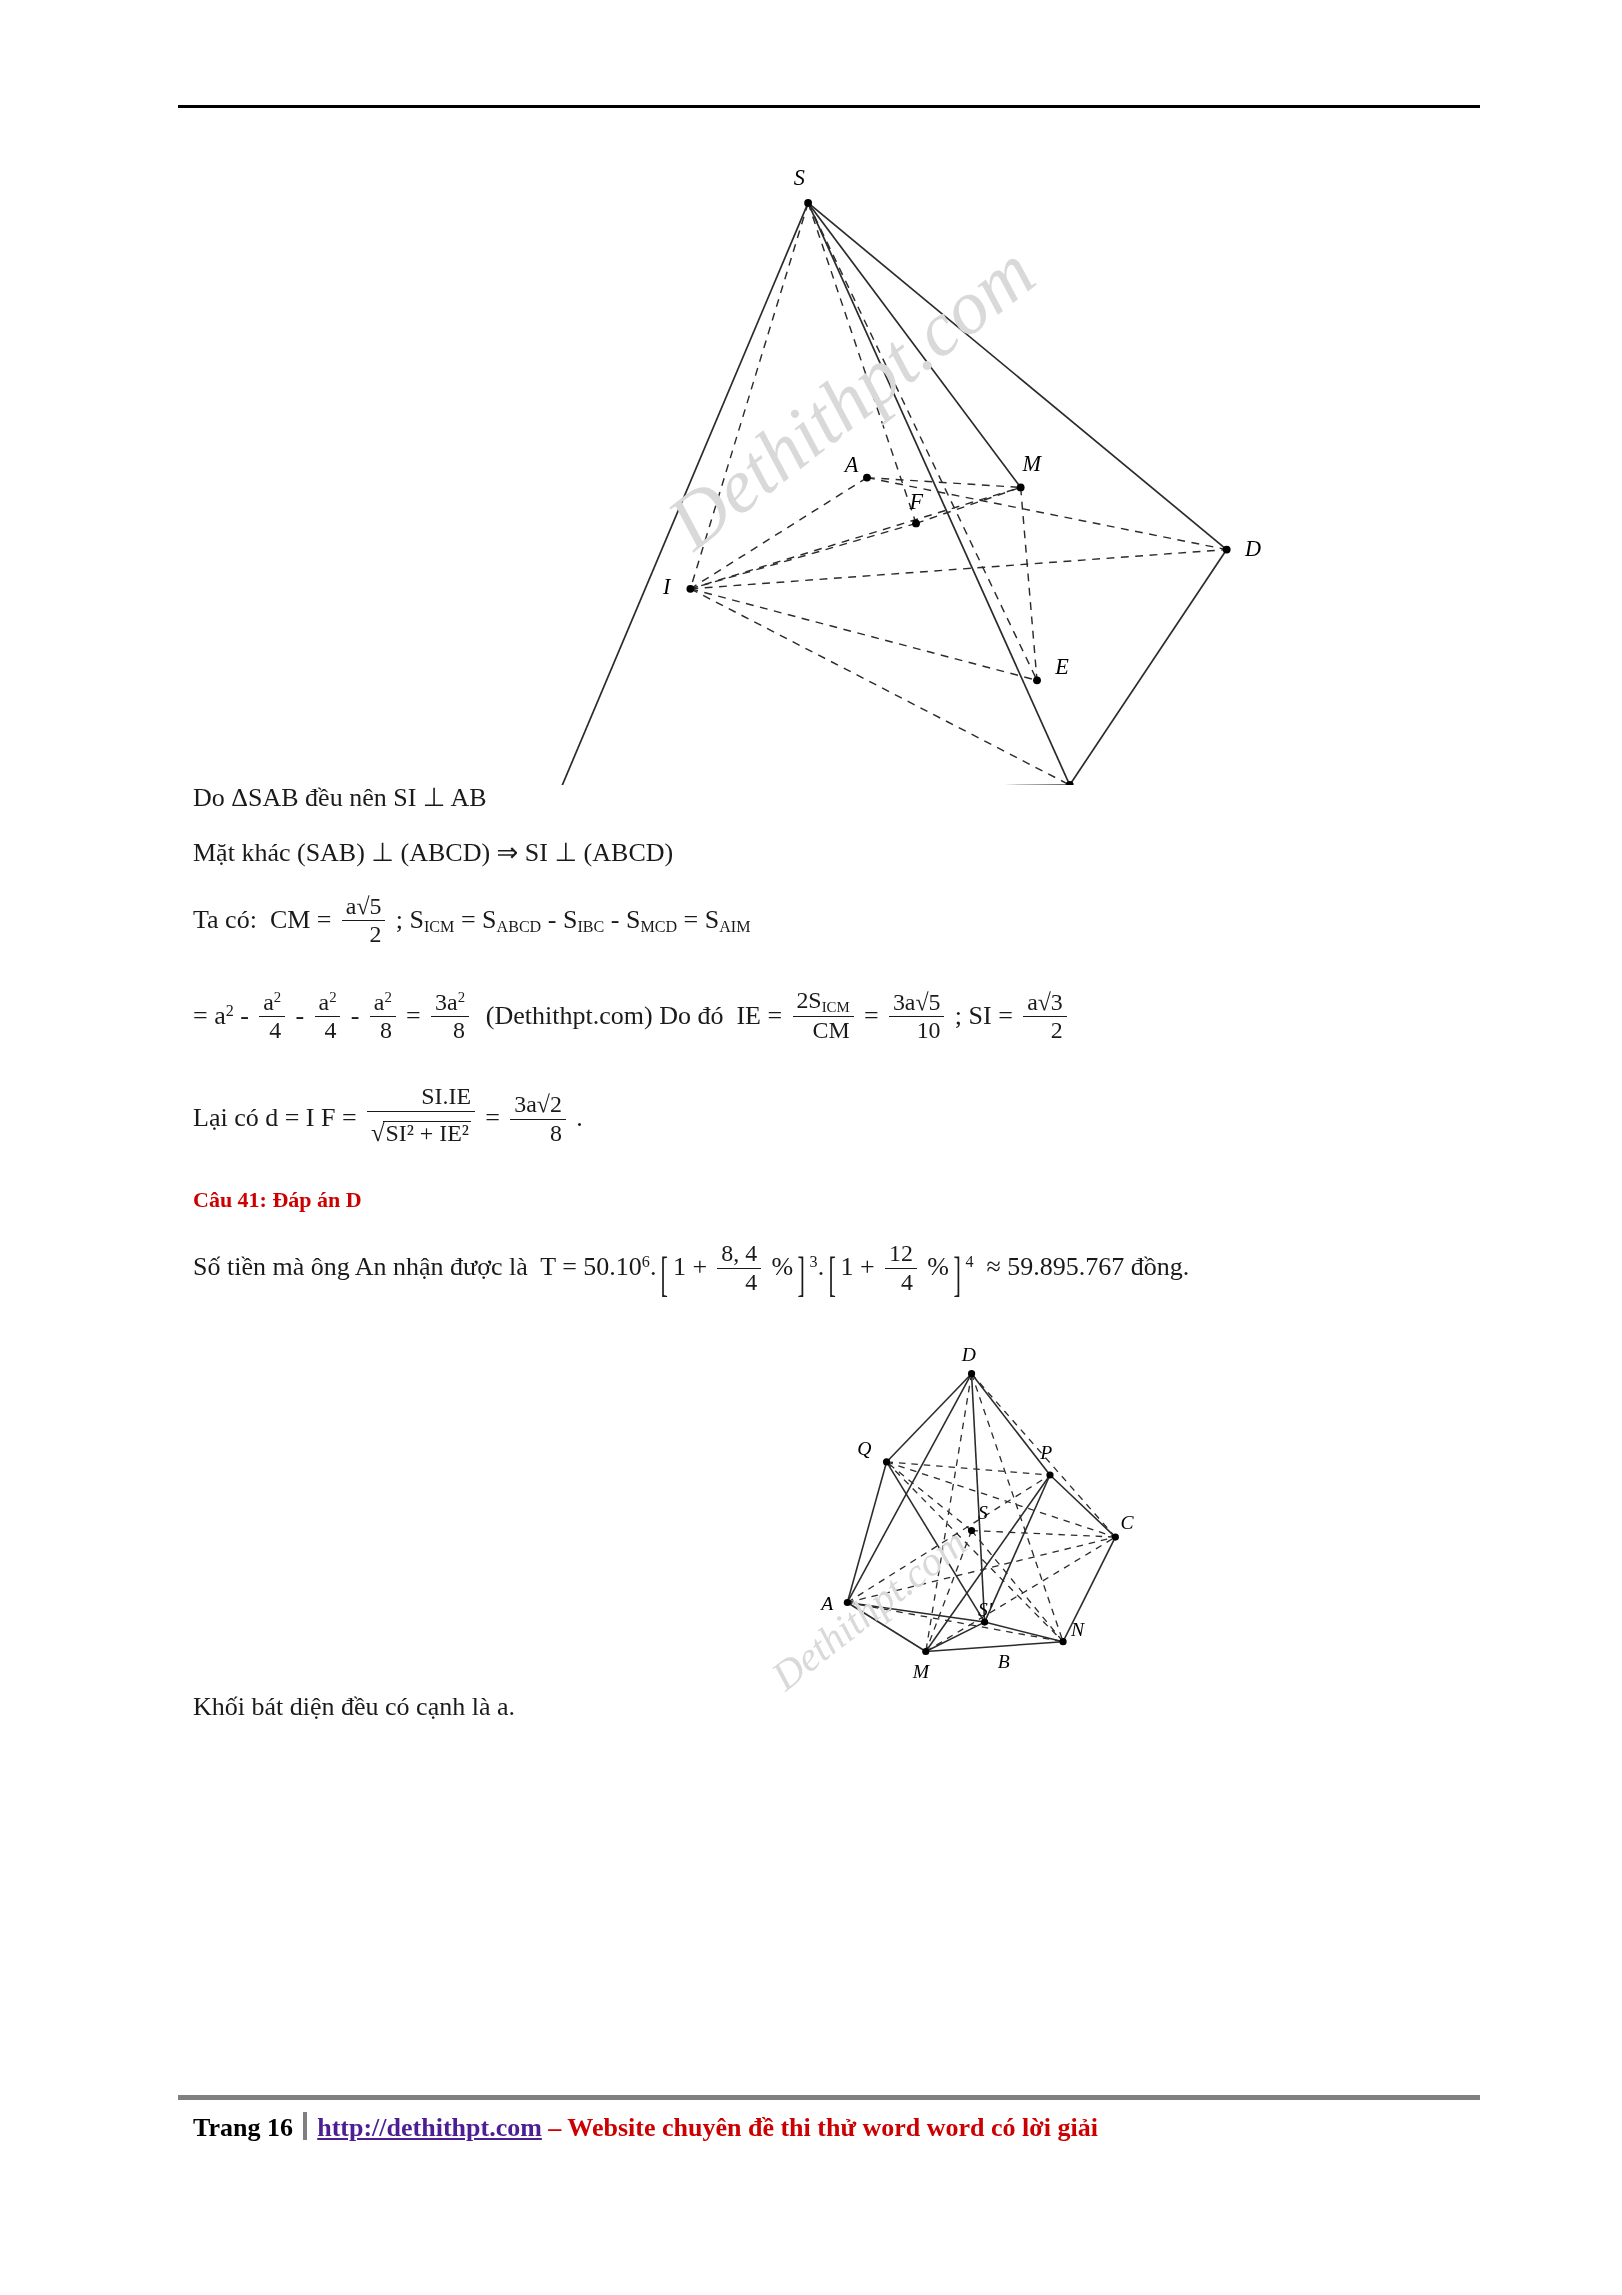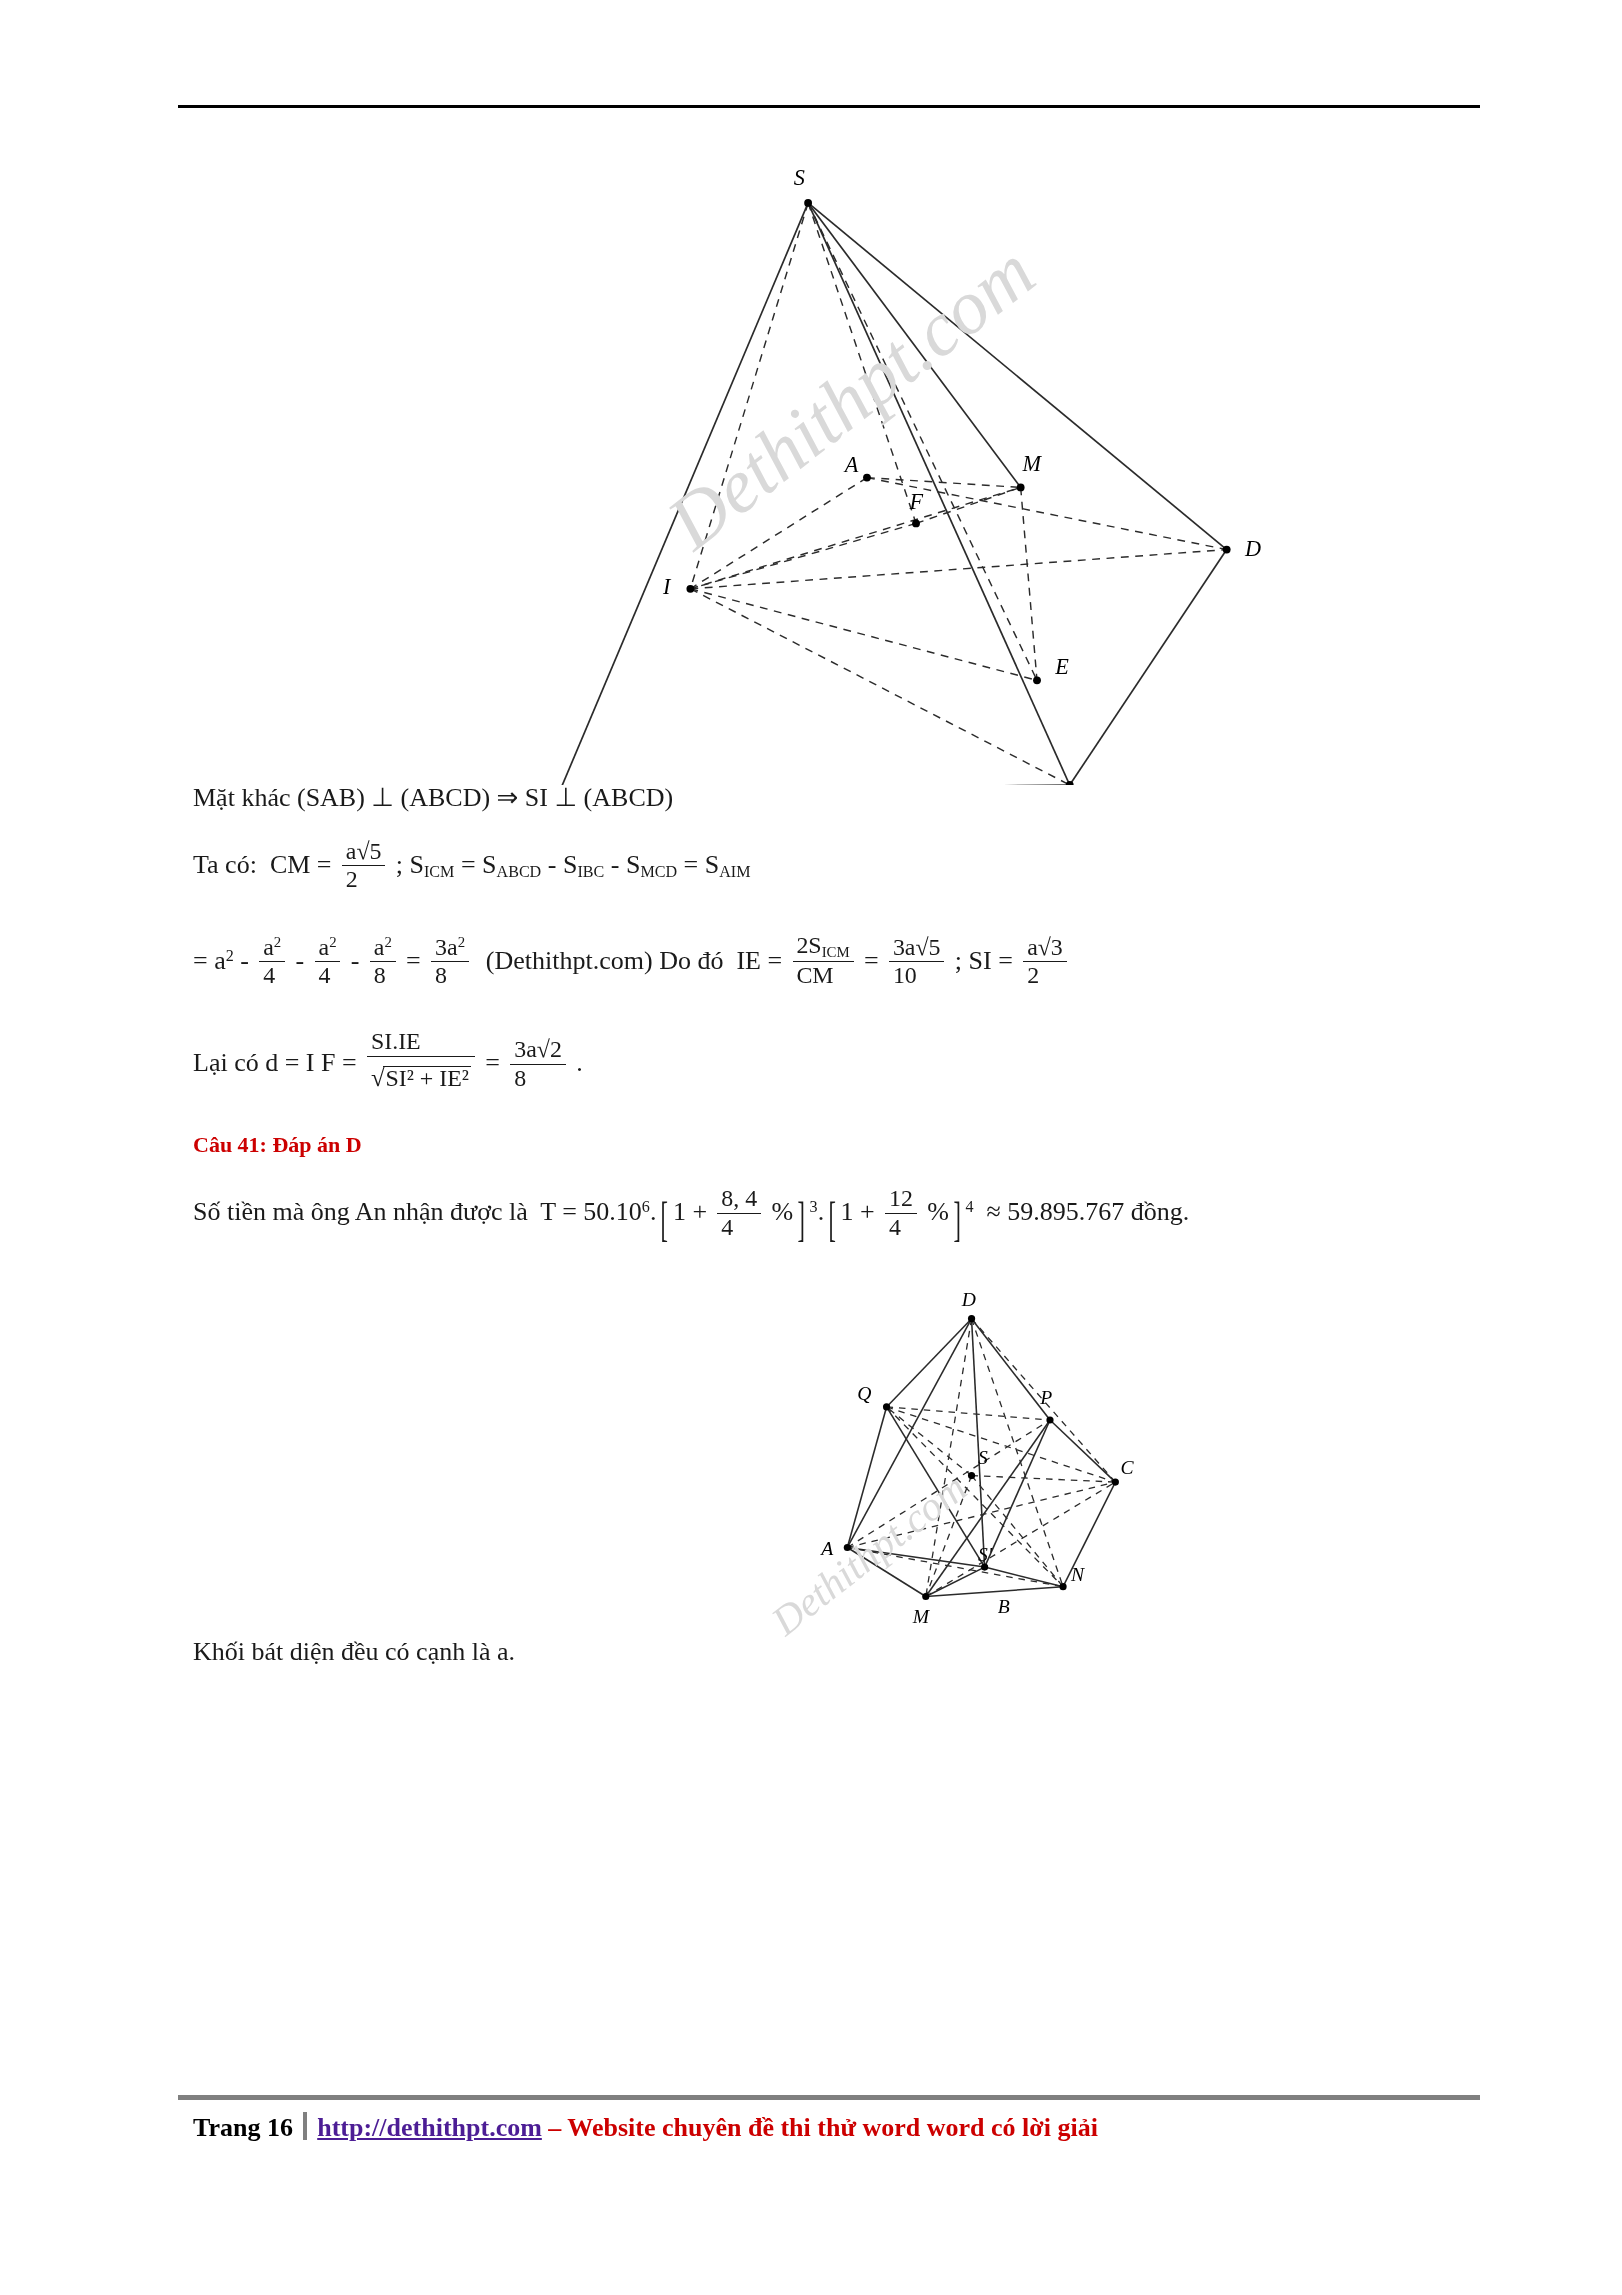--- a/index.html
+++ b/index.html
@@ -88,21 +88,21 @@
   }
   .ans {
     font-size: 22px;
     font-weight: bold;
     color: #cc0000;
     margin: 0 0 29px 0;
   }
   .frac {
     display: inline-block;
     vertical-align: -0.55em;
-    text-align: left;
+    text-align: right;
     margin: 0 3.9px;
   }
   .frac .num {
     display: block;
     padding: 0 3.9px 1.3px 3.9px;
     border-bottom: 1.3px solid #1a1a1a;
     font-size: 0.92em;
   }
   .frac .den {
     display: block;
@@ -212,20 +212,23 @@
           <text x="1608" y="650">D</text>
           <text x="1318" y="830">E</text>
           <text x="1095" y="578">F</text>
           <text x="718" y="708">I</text>
           <text x="520" y="1035">B</text>
           <text x="1330" y="1062">C</text>
         </g>
       </svg>
     </div>
 
+    <p class="line">
+      <span>Do </span><span>ΔSAB</span><span> đều nên </span><span>SI ⊥ AB</span>
+    </p>
 
     <p class="line">
       <span>Mặt khác </span><span>(SAB) ⊥ (ABCD) ⇒ SI ⊥ (ABCD)</span>
     </p>
 
 
     <p class="line tall">
       <span>Ta có:</span>&nbsp;
       <span>CM =</span>
       <span class="frac">

